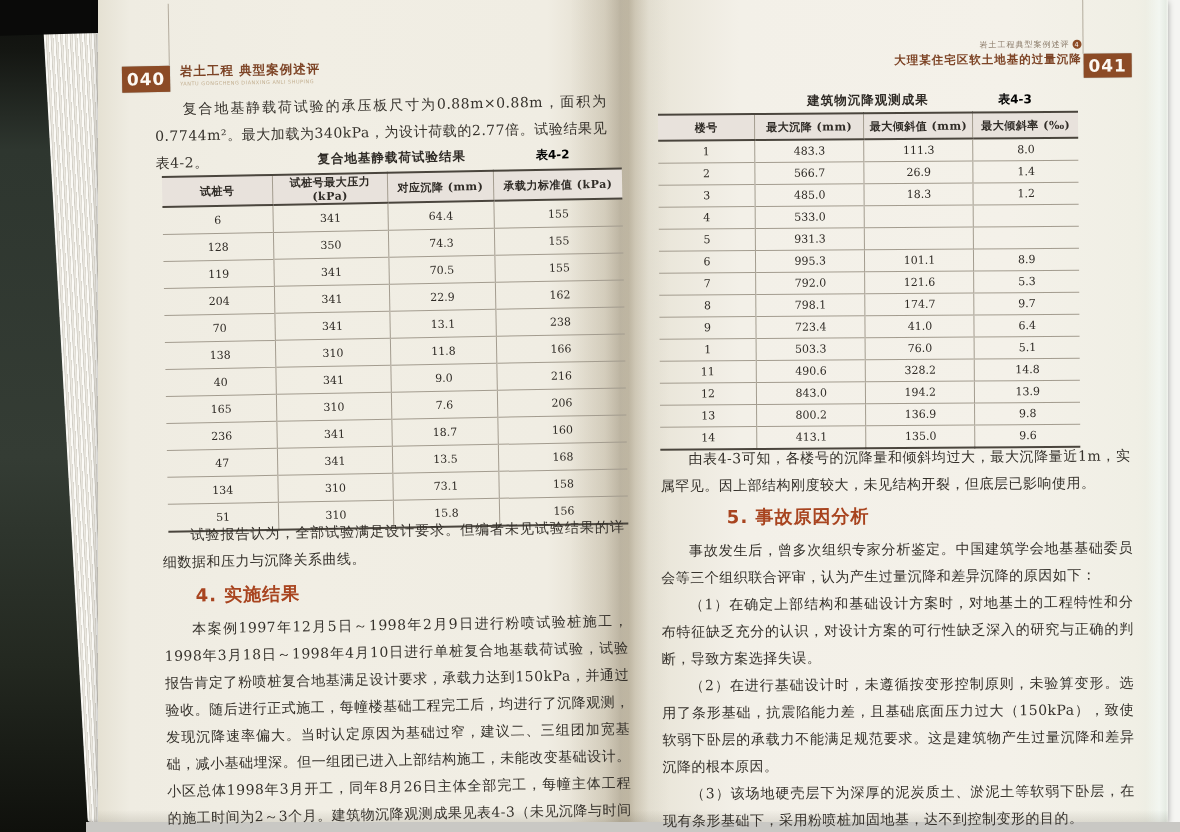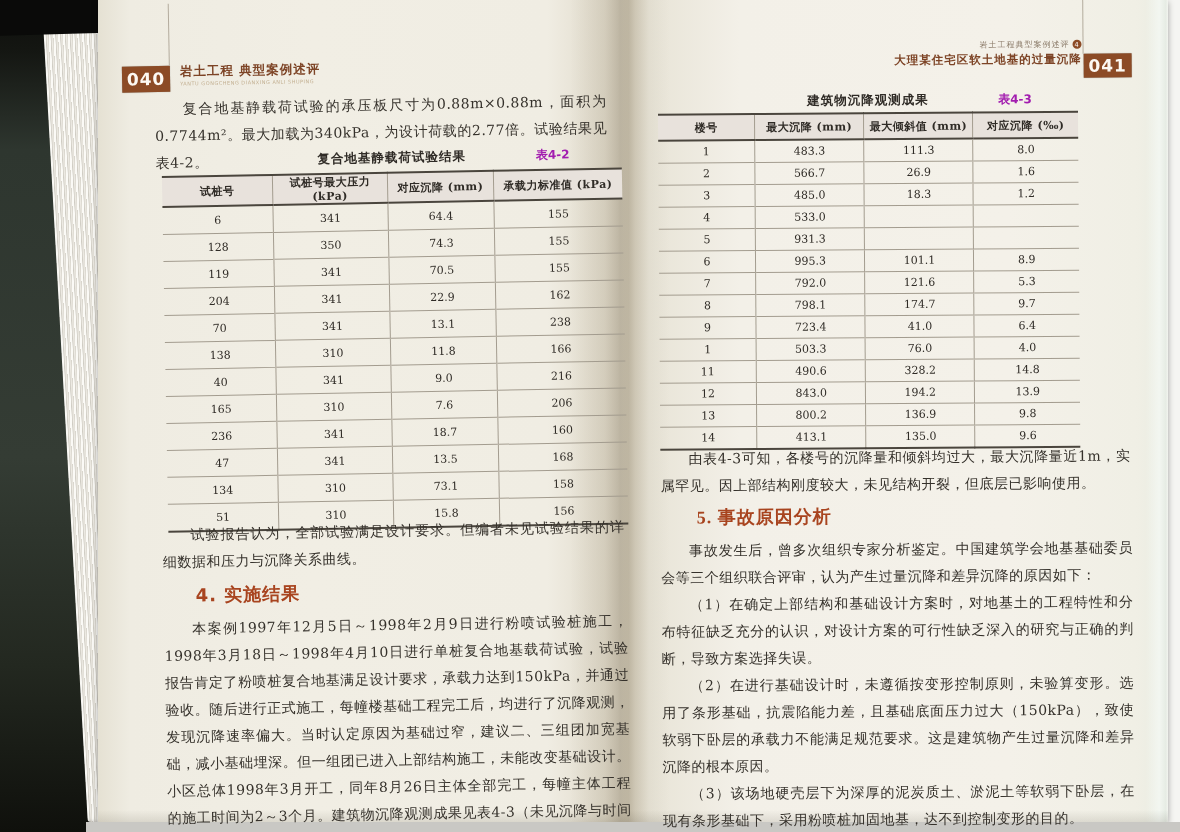--- a/index.html
+++ b/index.html
@@ -62,21 +62,21 @@
   }
   .caption-row{position:absolute;height:18px;}
   .caption-title{
     display:block;text-align:center;
     font-family:"DejaVu Sans","Liberation Sans",sans-serif;
     font-weight:bold;font-size:12.5px;color:#2f2b26;letter-spacing:1px;
   }
   .caption-label{
     position:absolute;top:0;
     font-family:"DejaVu Sans","Liberation Sans",sans-serif;
-    font-weight:bold;font-size:12px;color:#a21caf;
+    font-weight:bold;font-size:12px;color:#000000;
   }
   table.book-table{
     border-collapse:collapse;table-layout:fixed;width:100%;
     border-top:2px solid #4a453d;border-bottom:2px solid #4a453d;
     font-size:11px;color:#2f2b26;
   }
   table.book-table th{
     background:#e8e2dc;border-bottom:2px solid #4a453d;
     font-weight:600;text-align:center;padding:0;letter-spacing:0.5px;
   }
@@ -300,35 +300,35 @@
             <col class="c1">
             <col class="c2">
             <col class="c3">
             <col class="c4">
           </colgroup>
       <thead>
             <tr>
               <th>楼号</th>
               <th>最大沉降 (mm)</th>
               <th>最大倾斜值 (mm)</th>
-              <th>对应沉降 (‰)</th>
+              <th>最大倾斜率 (‰)</th>
             </tr>
           </thead>
           <tbody>
             <tr>
               <td>1</td>
               <td>483.3</td>
               <td>111.3</td>
               <td>8.0</td>
             </tr>
             <tr>
               <td>2</td>
               <td>566.7</td>
               <td>26.9</td>
-              <td>1.6</td>
+              <td>1.4</td>
             </tr>
             <tr>
               <td>3</td>
               <td>485.0</td>
               <td>18.3</td>
               <td>1.2</td>
             </tr>
             <tr>
               <td>4</td>
               <td>533.0</td>
@@ -362,21 +362,21 @@
             <tr>
               <td>9</td>
               <td>723.4</td>
               <td>41.0</td>
               <td>6.4</td>
             </tr>
             <tr>
               <td>1</td>
               <td>503.3</td>
               <td>76.0</td>
-              <td>4.0</td>
+              <td>5.1</td>
             </tr>
             <tr>
               <td>11</td>
               <td>490.6</td>
               <td>328.2</td>
               <td>14.8</td>
             </tr>
             <tr>
               <td>12</td>
               <td>843.0</td>
@@ -394,21 +394,21 @@
               <td>413.1</td>
               <td>135.0</td>
               <td>9.6</td>
             </tr>
           </tbody>
         </table>
     </div>
 
     <p class="body-par" style="position:absolute;left:10px;top:444px;width:470px;">由表4-3可知，各楼号的沉降量和倾斜均过大，最大沉降量近1m，实属罕见。因上部结构刚度较大，未见结构开裂，但底层已影响使用。</p>
 
-    <h3 class="section-heading" style="position:absolute;left:46px;top:504px;font-family:Liberation Serif, serif;">5. 事故原因分析</h3>
+    <h3 class="section-heading" style="position:absolute;left:76px;top:504px;">5. 事故原因分析</h3>
 
     <div style="position:absolute;left:10px;top:536px;width:472px;">
       <p class="body-par">事故发生后，曾多次组织专家分析鉴定。中国建筑学会地基基础委员会等三个组织联合评审，认为产生过量沉降和差异沉降的原因如下：</p>
       <p class="body-par">（1）在确定上部结构和基础设计方案时，对地基土的工程特性和分布特征缺乏充分的认识，对设计方案的可行性缺乏深入的研究与正确的判断，导致方案选择失误。</p>
       <p class="body-par">（2）在进行基础设计时，未遵循按变形控制原则，未验算变形。选用了条形基础，抗震陷能力差，且基础底面压力过大（150kPa），致使软弱下卧层的承载力不能满足规范要求。这是建筑物产生过量沉降和差异沉降的根本原因。</p>
       <p class="body-par">（3）该场地硬壳层下为深厚的泥炭质土、淤泥土等软弱下卧层，在现有条形基础下，采用粉喷桩加固地基，达不到控制变形的目的。</p>
     </div>
   </div>
 
 </div>

